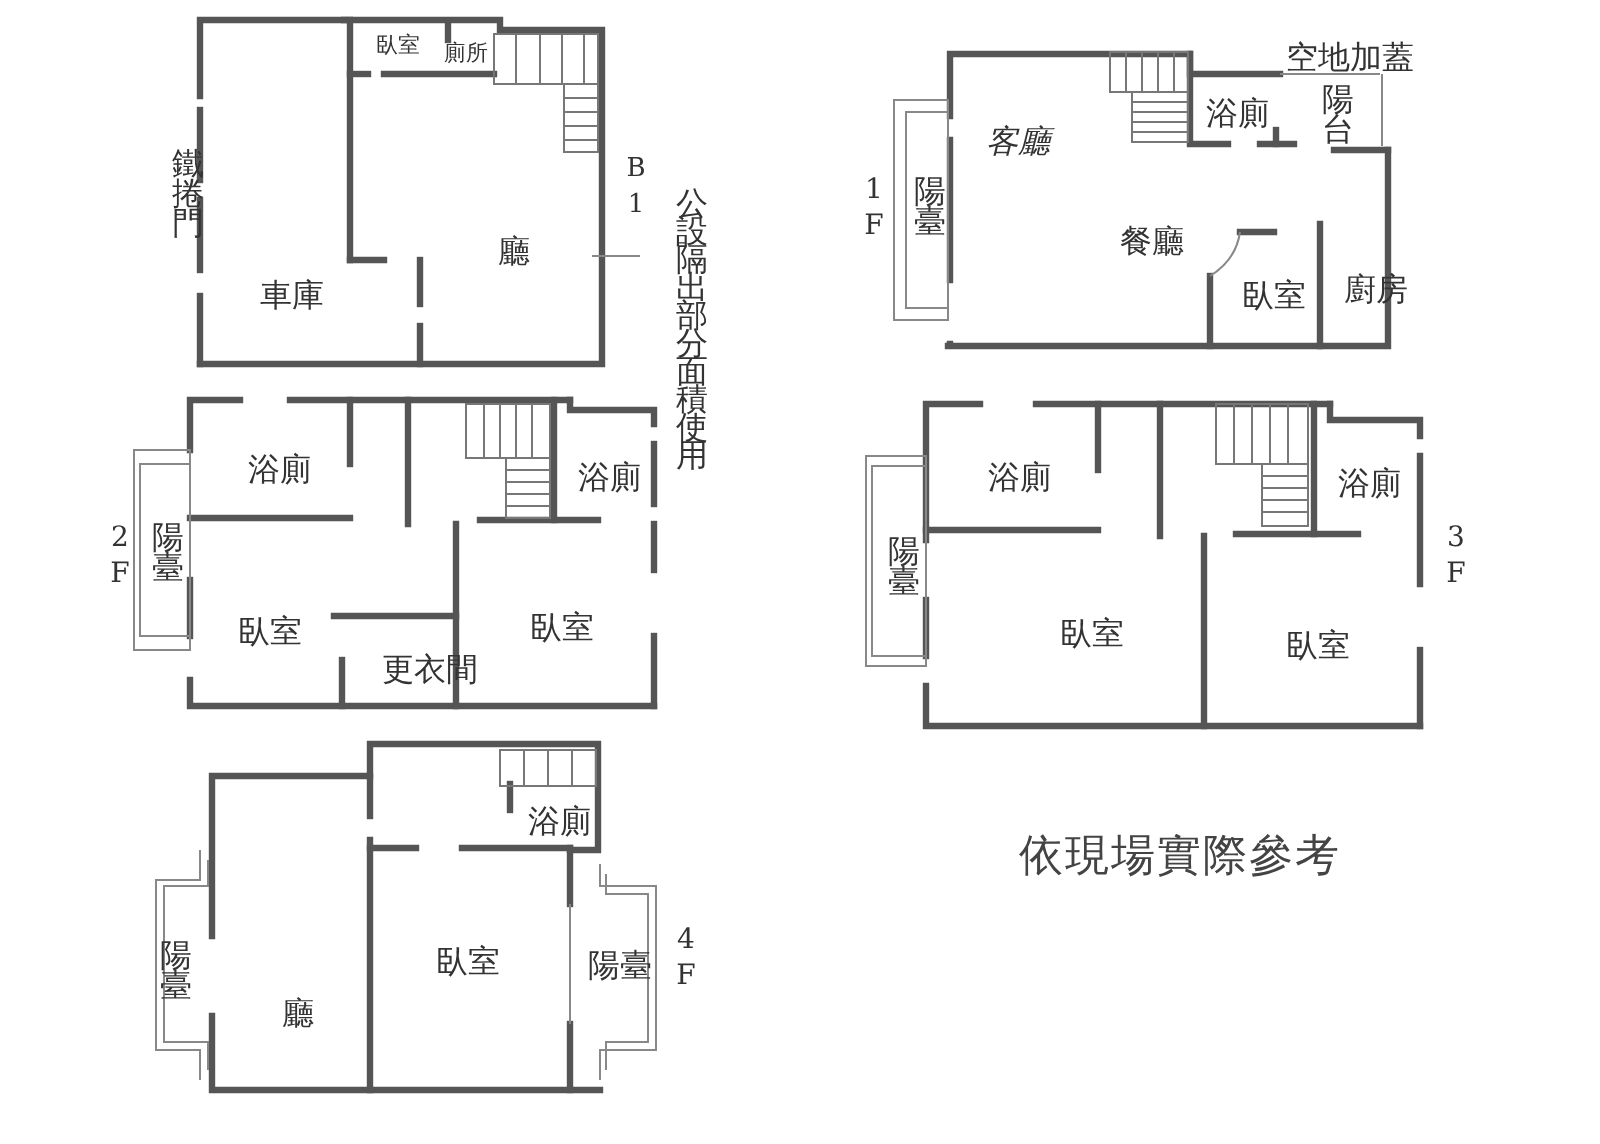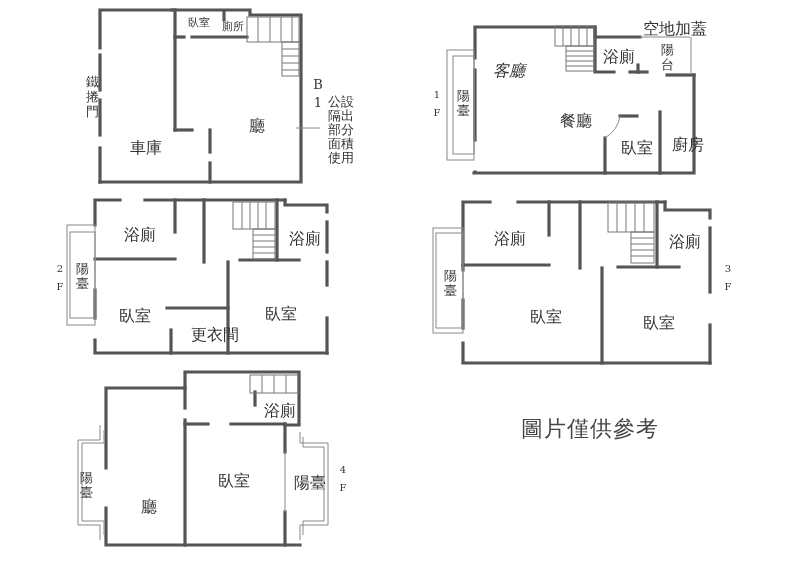--- a/index.html
+++ b/index.html
@@ -2,22 +2,22 @@
 <html><head>
 <meta charset="utf-8">
 <style>
   html,body{margin:0;padding:0;background:#ffffff;}
   body{width:800px;height:572px;position:relative;overflow:hidden;font-family:"DejaVu Sans",sans-serif;color:#333;}
   svg.plan{position:absolute;left:0;top:0;}
   .w{stroke:#555;stroke-width:3.2;fill:none;stroke-linecap:square;}
   .thin{stroke:#888;stroke-width:1;fill:none;}
   .stair{stroke:#777;stroke-width:1;fill:none;}
   .lbl{position:absolute;font-size:16px;color:#333;white-space:nowrap;line-height:1;}
-  .vlbl{position:absolute;font-size:13px;color:#333;width:13px;line-height:15px;word-break:break-all;text-align:right;}
-  .floor{position:absolute;font-family:"DejaVu Serif",serif;font-size:10px;color:#333;width:12px;line-height:18px;text-align:center;word-break:break-all;}
+  .vlbl{position:absolute;font-size:16px;color:#333;width:13px;line-height:15px;word-break:break-all;text-align:right;}
+  .floor{position:absolute;font-family:"DejaVu Serif",serif;font-size:14px;color:#333;width:12px;line-height:18px;text-align:center;word-break:break-all;}
   .note{position:absolute;font-size:22px;color:#444;line-height:30px;text-align:center;letter-spacing:1px;}
 </style>
 </head>
 <body>
 
 <svg class="plan" width="800" height="572">
 
   <g>
     <polyline class="w" points="100,48 100,10 172,10"></polyline>
     <line class="w" x1="100" y1="55" x2="100" y2="90"></line>
@@ -198,14 +198,14 @@
 <div class="floor" style="left:722px;top:260px;">3F</div>
 
 <div class="lbl" style="left:264px;top:403px;">浴廁</div>
 <div class="vlbl" style="left:80px;top:470px;">陽臺</div>
 <div class="lbl" style="left:141px;top:499px;">廳</div>
 <div class="lbl" style="left:218px;top:473px;">臥室</div>
 <div class="lbl" style="left:294px;top:475px;">陽臺</div>
 <div class="floor" style="left:337px;top:461px;">4F</div>
 
 <div class="note" style="left:480px;top:414px;width:220px;">
-  <div>圖片僅供參考</div>
+  <div>依現場實際參考</div>
 </div>
 
 </body></html>

